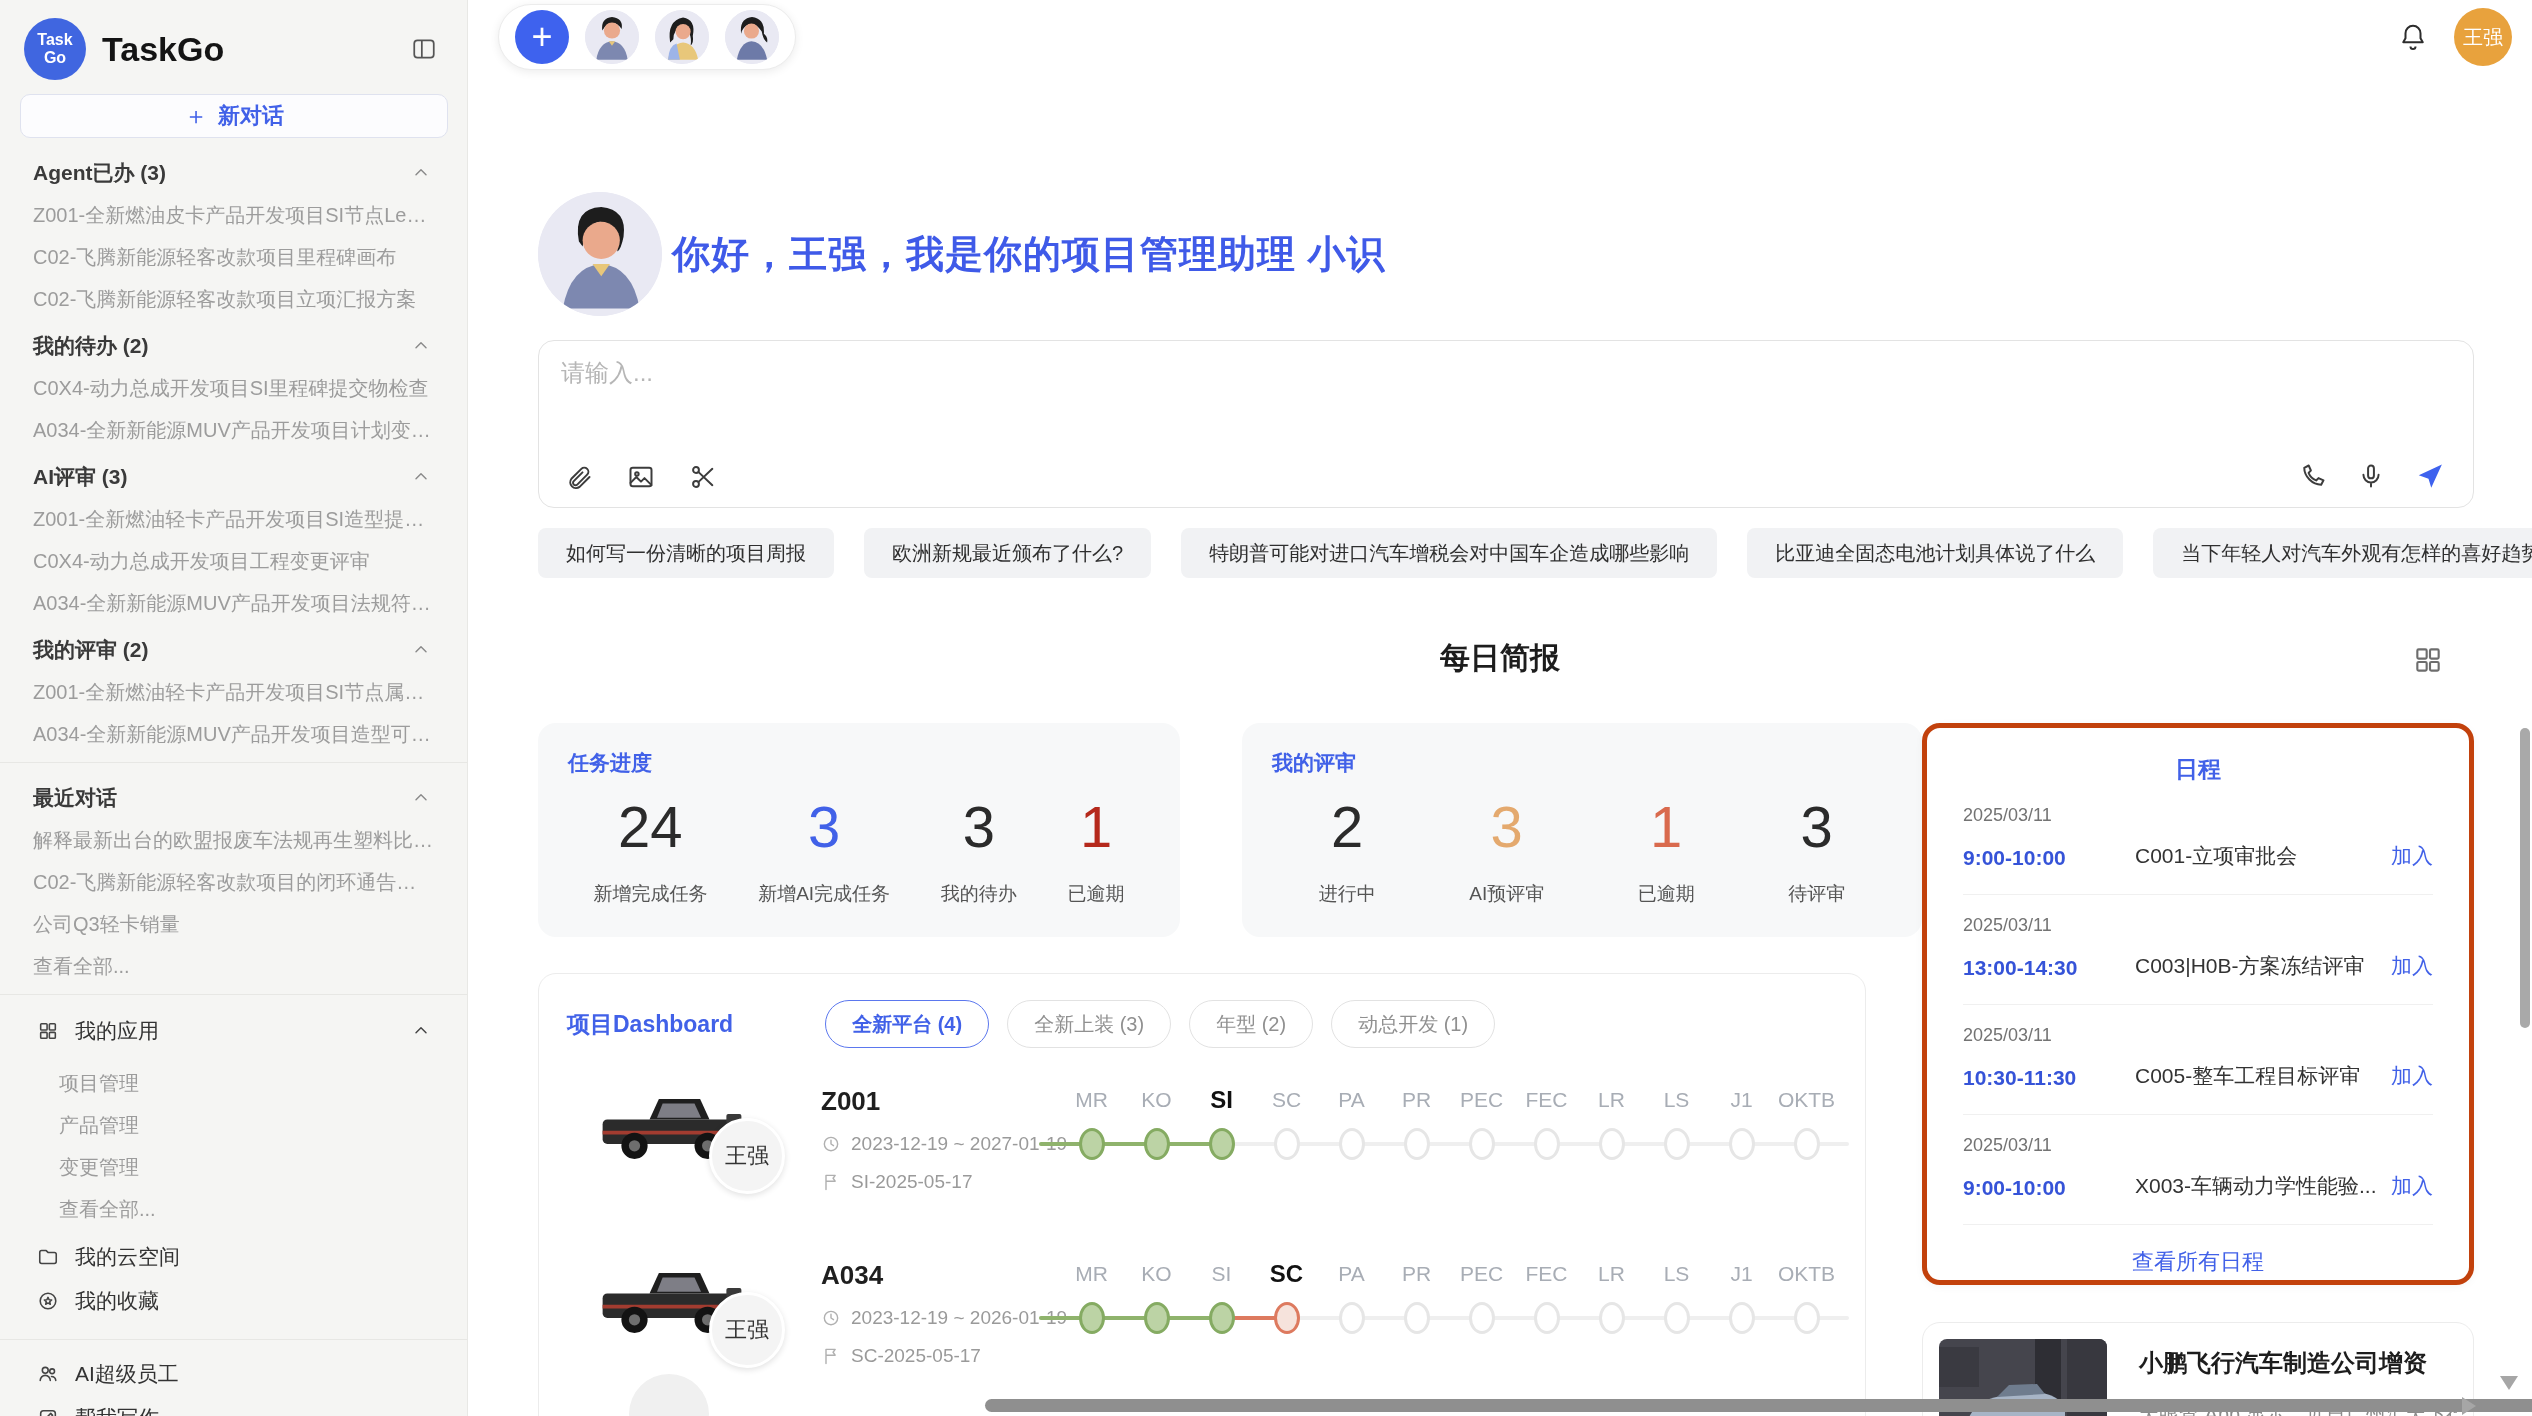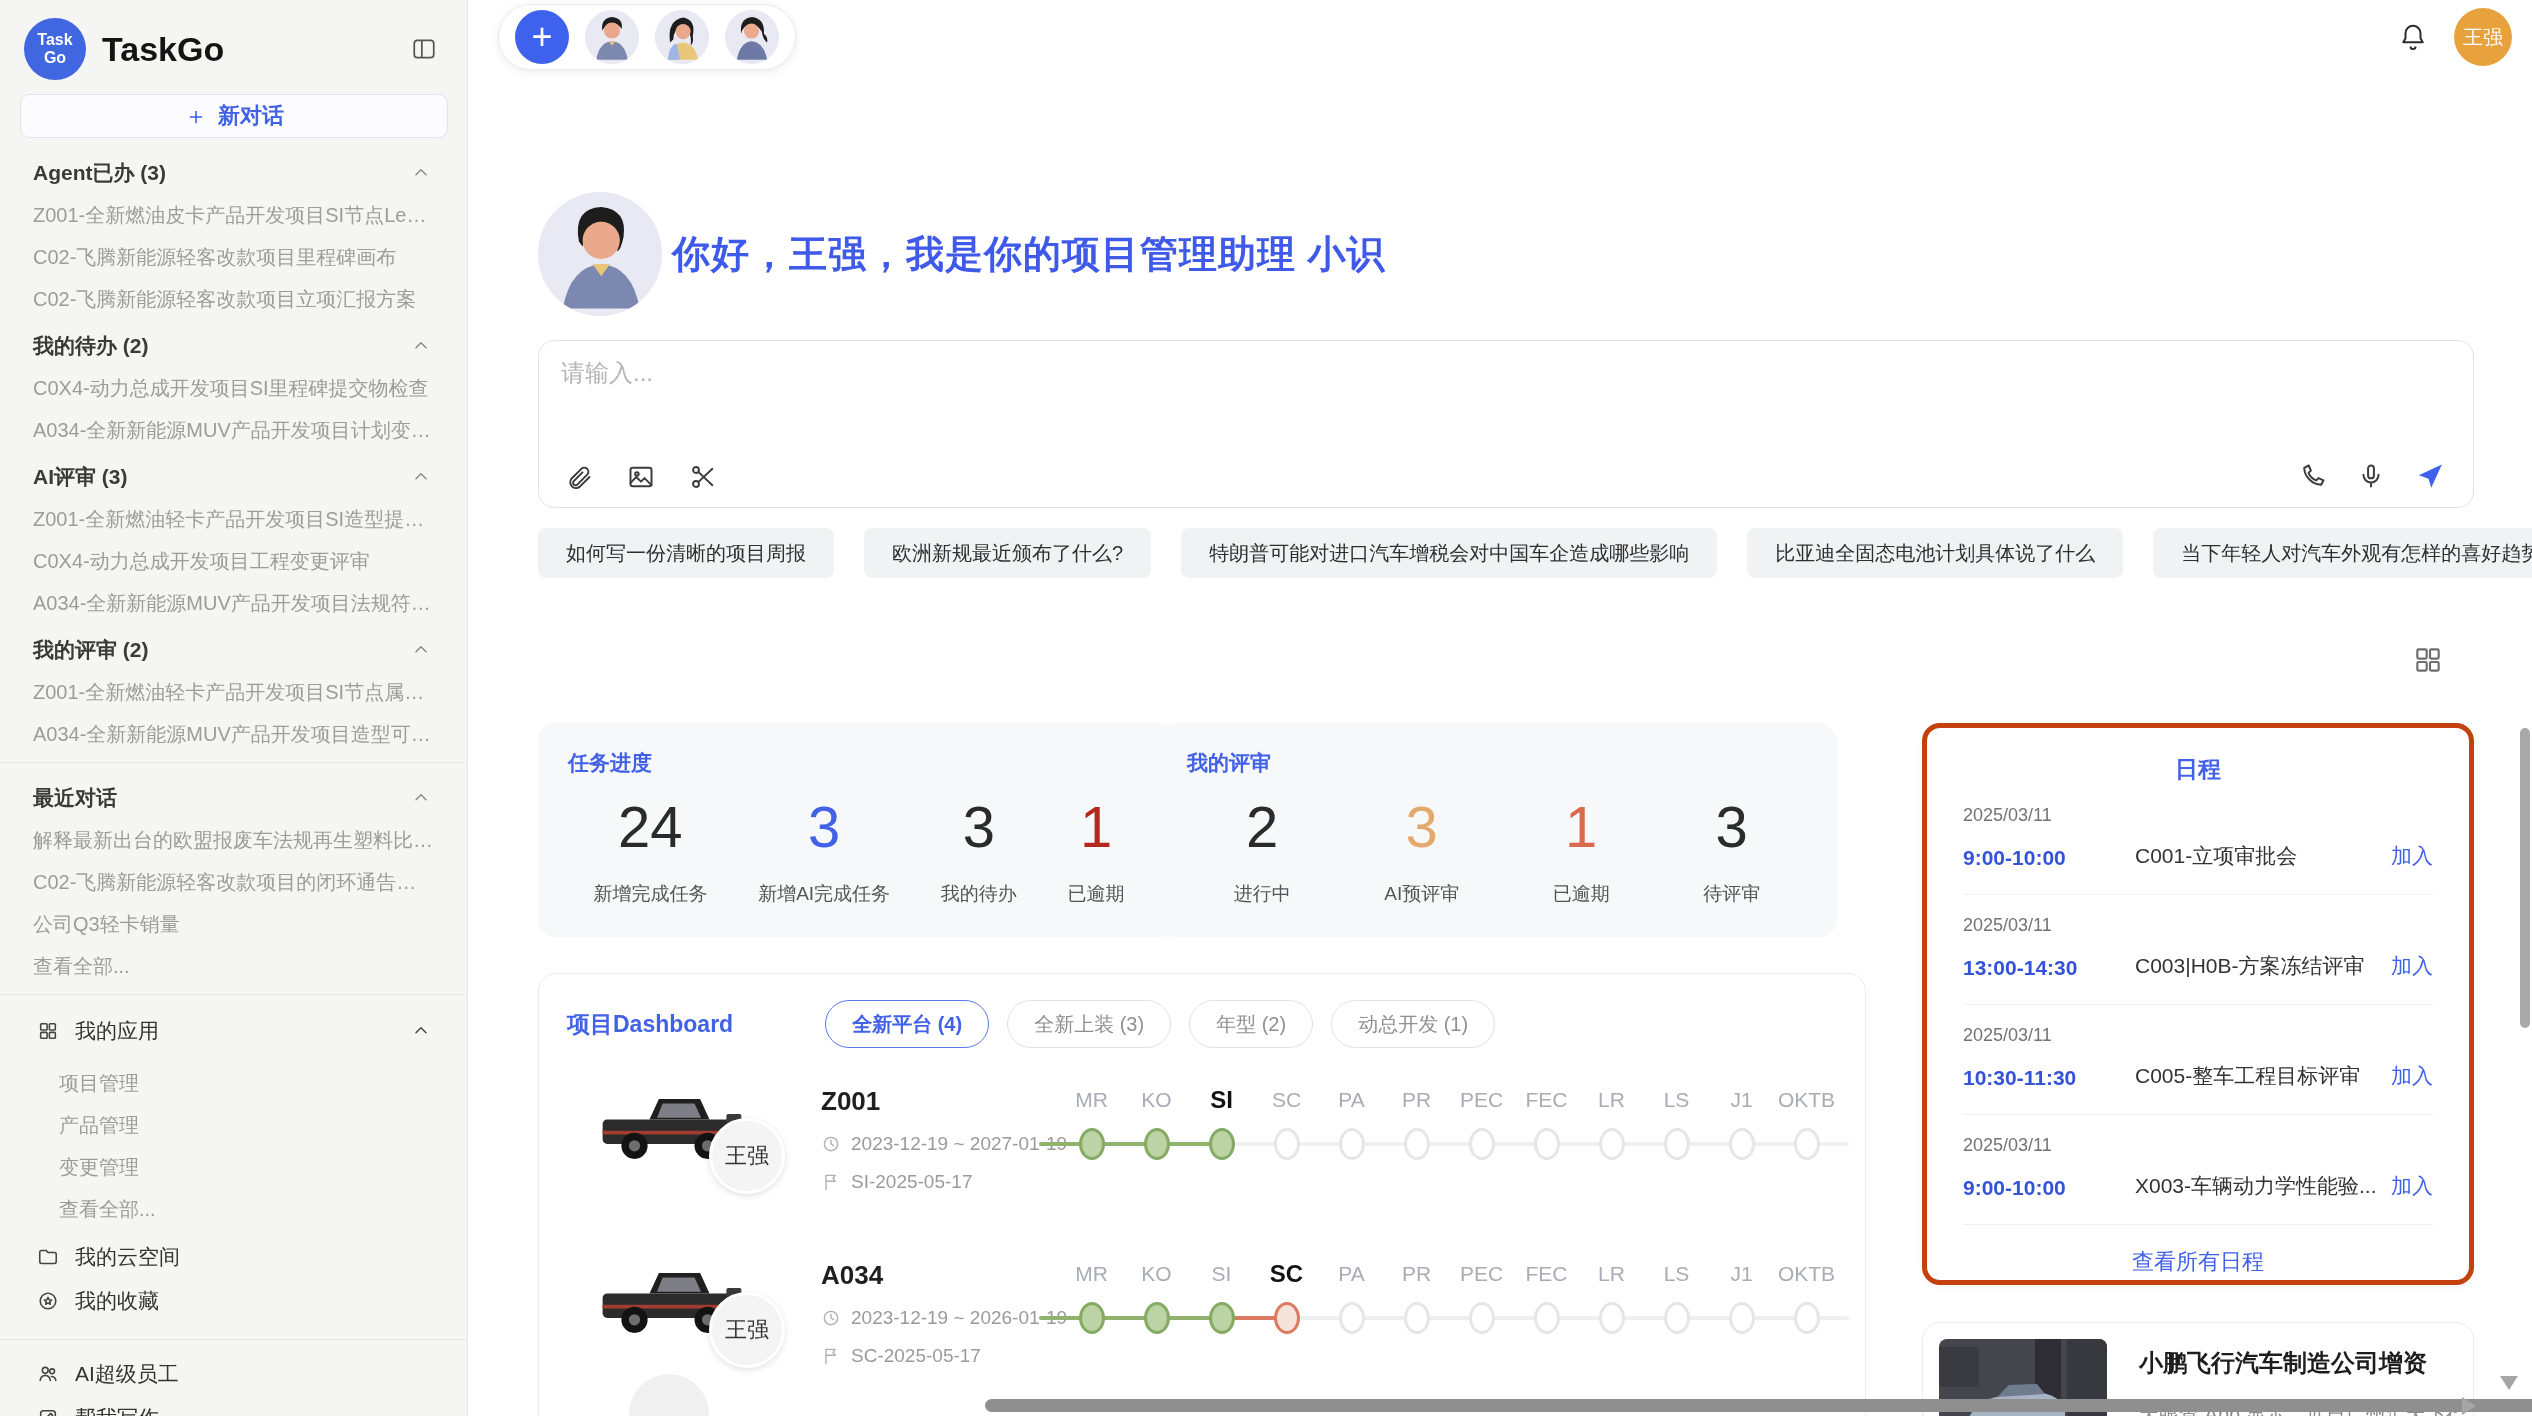--- a/index.html
+++ b/index.html
@@ -77,21 +77,21 @@
   .chip { height:50px; display:flex; align-items:center; padding:0 28px; background:#f1f2f4;
     border:none; border-radius:8px; font-size:20px; color:#2f2f2f; cursor:pointer;
     white-space:nowrap; font-family:inherit; }
 
   .briefing-title { position:absolute; left:0; top:638px; width:2064px; text-align:center;
     font-size:30px; font-weight:700; color:#1d1d1d; }
   .layout-icon { position:absolute; left:1944px; top:644px; color:#6d6d6d; cursor:pointer; }
 
   .stat-card { position:absolute; top:723px; height:214px; background:#f7f8f9; border-radius:18px; padding:26px 30px; }
   #stat-card-0 { left:70px; width:642px; }
-  #stat-card-1 { left:689px; width:680px; }
+  #stat-card-1 { left:774px; width:680px; }
   .stat-title { font-size:21px; color:#4161e8; font-weight:600; }
   .stat-row { display:flex; justify-content:space-around; margin-top:18px; }
   .stat { text-align:center; }
   .stat-num { font-size:58px; font-weight:500; line-height:64px; }
   .stat-label { margin-top:22px; font-size:19px; color:#555; white-space:nowrap; }
 
   .schedule-card { position:absolute; left:1454px; top:723px; width:552px; height:562px;
     background:#fff; border:5px solid #c2410c; border-radius:18px;
     box-shadow:0 2px 8px rgba(0,0,0,.04); padding:26px 36px 0; }
   .sched-title { text-align:center; font-size:23px; color:#4161e8; font-weight:600; }
@@ -411,20 +411,21 @@
   </div>
 
   <div class="chips" id="chips">
       <button class="chip">如何写一份清晰的项目周报</button>
       <button class="chip">欧洲新规最近颁布了什么?</button>
       <button class="chip">特朗普可能对进口汽车增税会对中国车企造成哪些影响</button>
       <button class="chip">比亚迪全固态电池计划具体说了什么</button>
       <button class="chip">当下年轻人对汽车外观有怎样的喜好趋势</button>
     </div>
 
+  <div class="briefing-title">每日简报</div>
   <span class="layout-icon ic">
     <svg width="32" height="32" viewBox="0 0 24 24" fill="none" stroke="currentColor" stroke-width="1.6">
         <rect x="4" y="4" width="7" height="7" rx="1"></rect>
         <rect x="13.5" y="4" width="6.5" height="7" rx="1"></rect>
         <rect x="4" y="13.5" width="7" height="6.5" rx="1"></rect>
         <rect x="13.5" y="13.5" width="6.5" height="6.5" rx="1"></rect>
       </svg>
   </span>
 
   <div class="stat-card" id="stat-card-0">

